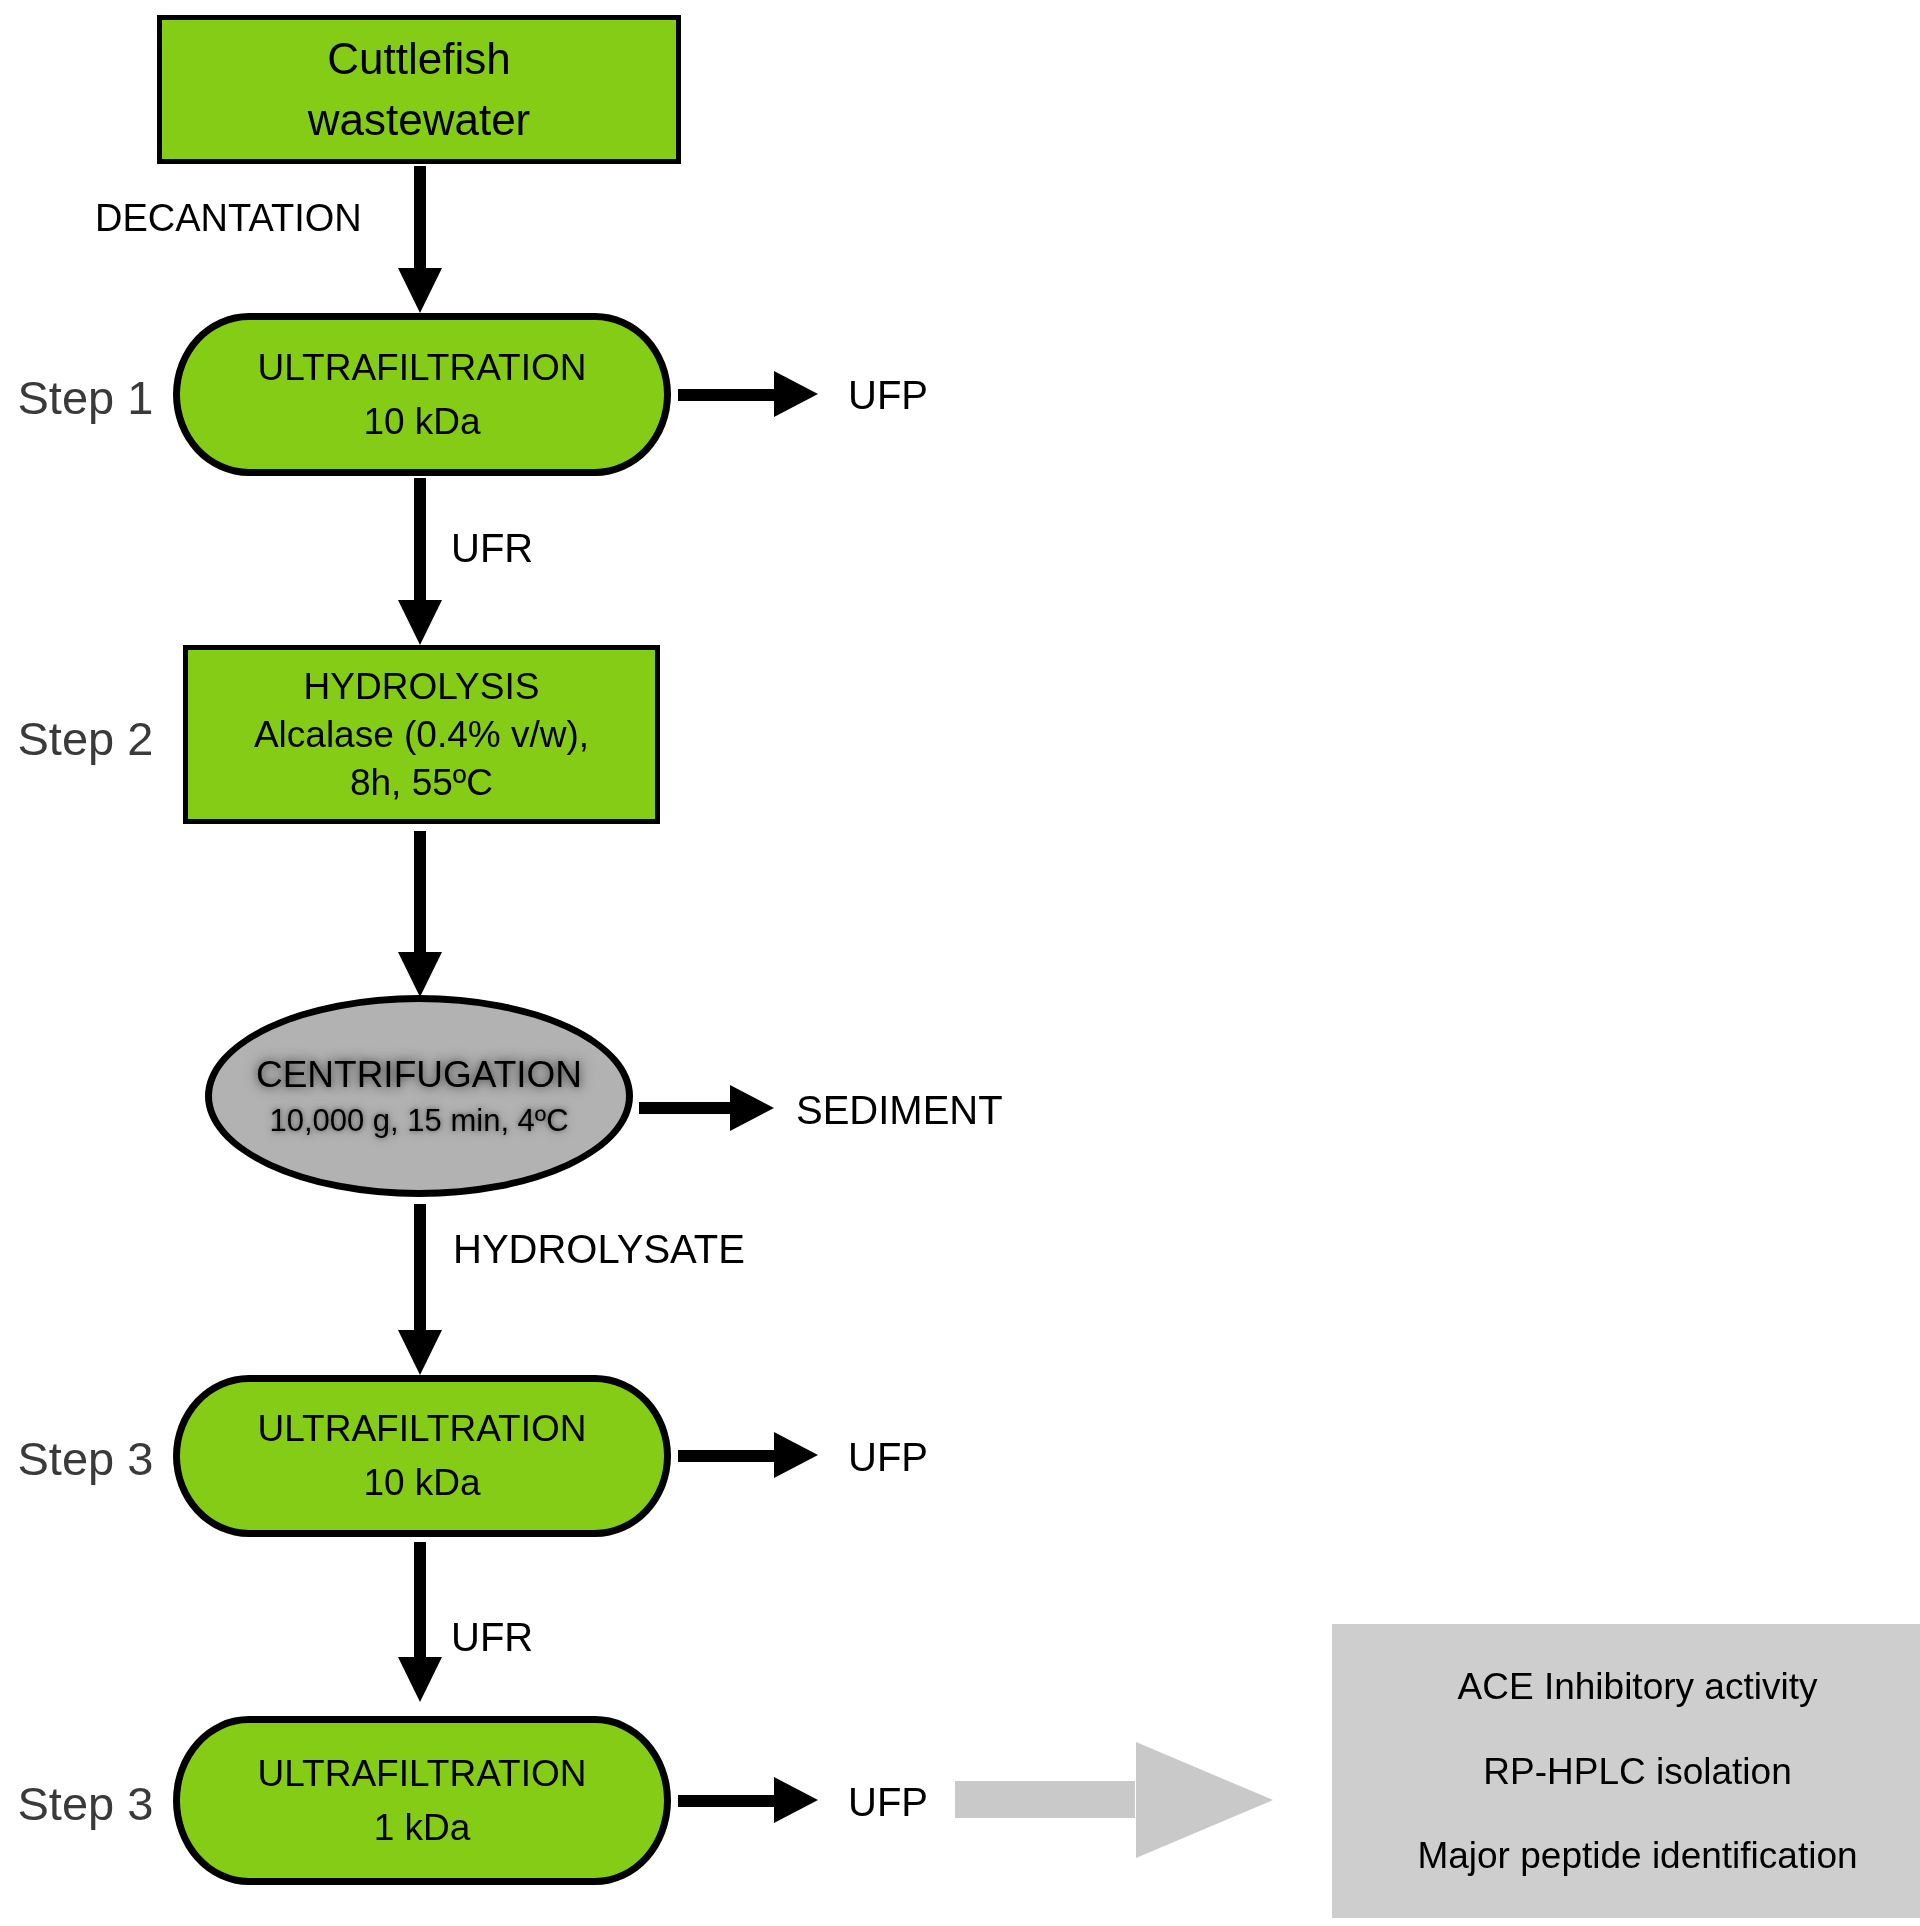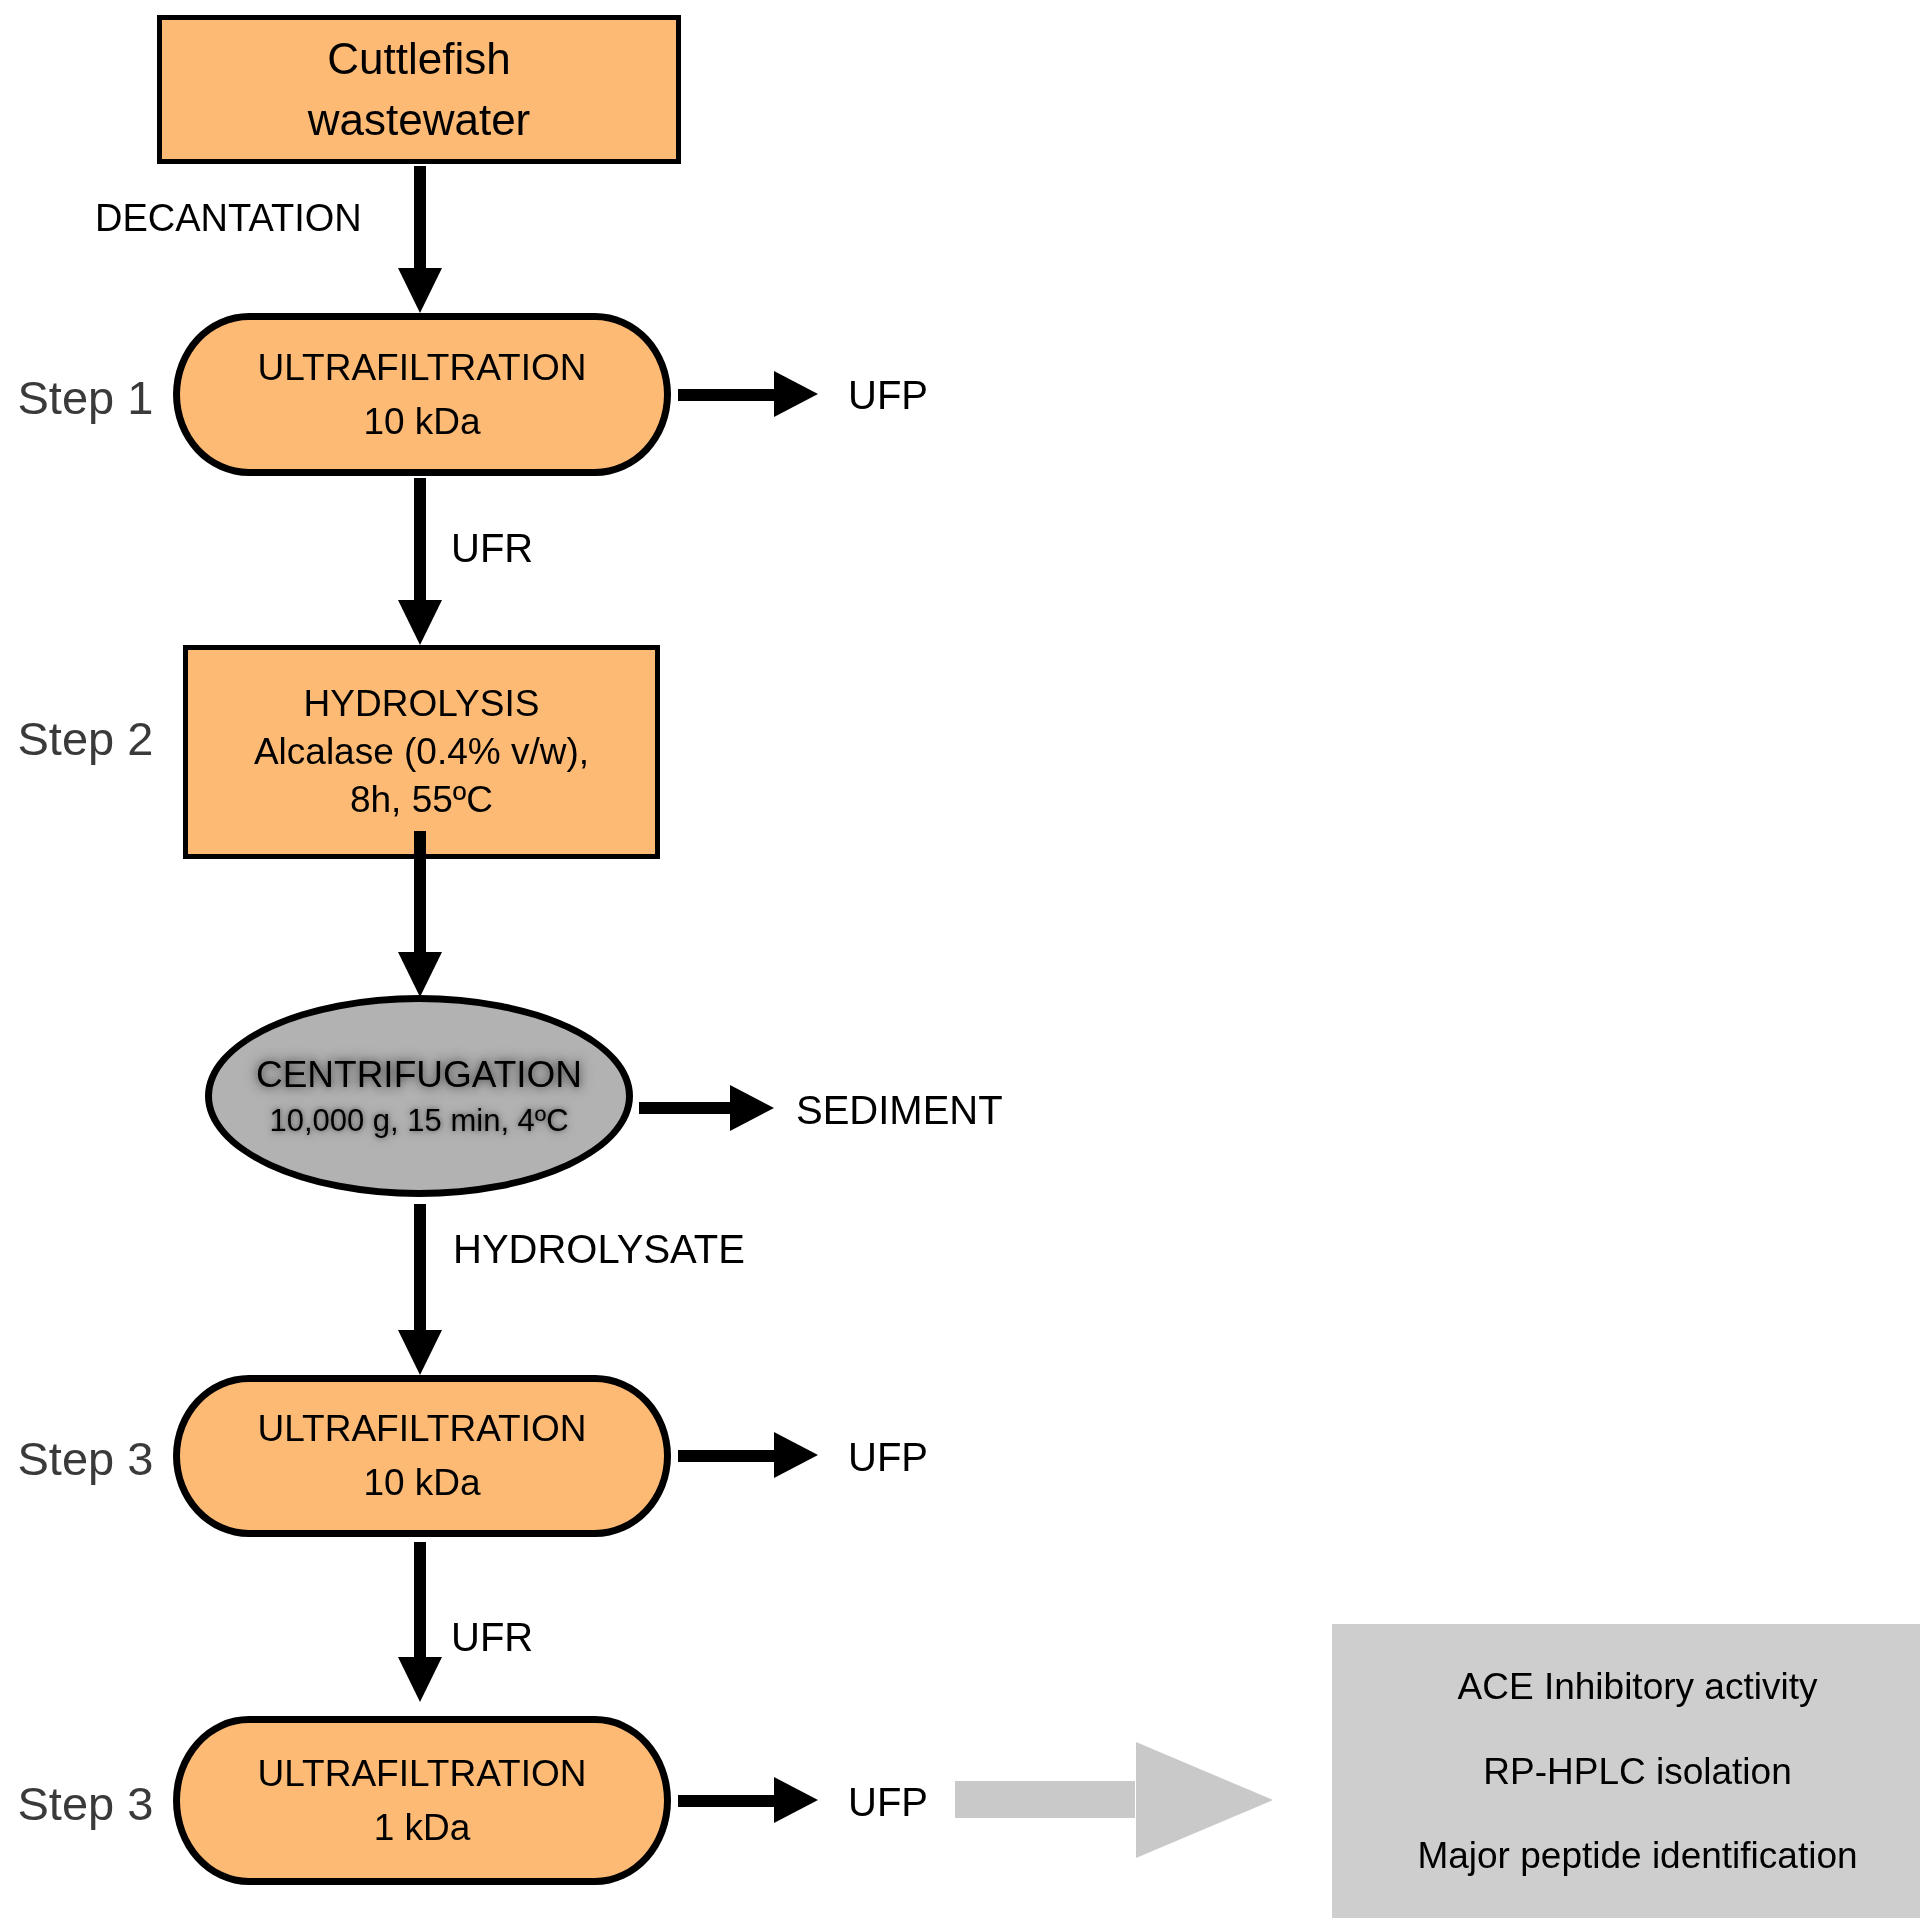--- a/index.html
+++ b/index.html
@@ -8,21 +8,21 @@
     width:1920px;
     height:1926px;
     background:#ffffff;
     font-family:"Liberation Sans", sans-serif;
     color:#000;
   }
   .abs{position:absolute;box-sizing:border-box;}
 
   
   .node{
-    background:#fdba74;
+    background:#84cc16;
     border:5.8px solid #000;
     display:flex;
     flex-direction:column;
     align-items:center;
     justify-content:center;
     text-align:center;
   }
   .stadium{
     border-width:7px;
     border-radius:76px / 50%;
@@ -115,21 +115,21 @@
 
   <div class="abs hshaft" style="left:678px;top:389px;width:96px;"></div>
   <div class="abs hhead" style="left:774px;top:371px;"></div>
   <div class="abs flow-label" style="left:848px;top:373px;">UFP</div>
 
   <div class="abs vshaft" style="left:414px;top:478px;height:123px;"></div>
   <div class="abs vhead" style="left:398px;top:600px;"></div>
   <div class="abs flow-label" style="left:451px;top:526px;">UFR</div>
 
   <div class="abs step-label" style="left:17.5px;top:711px;">Step 2</div>
-  <div class="abs node rect2" style="left:183px;top:645px;width:477px;height:214px;">
+  <div class="abs node rect2" style="left:183px;top:645px;width:477px;height:179px;">
     <div class="line">HYDROLYSIS</div>
     <div class="line">Alcalase (0.4% v/w),</div>
     <div class="line">8h, 55ºC</div>
   </div>
 
   <div class="abs vshaft" style="left:414px;top:831px;height:122px;"></div>
   <div class="abs vhead" style="left:398px;top:952px;"></div>
 
   <div class="abs node ellipse" style="left:205px;top:995px;width:428px;height:202px;justify-content:center;">
     <div class="line1">CENTRIFUGATION</div>

